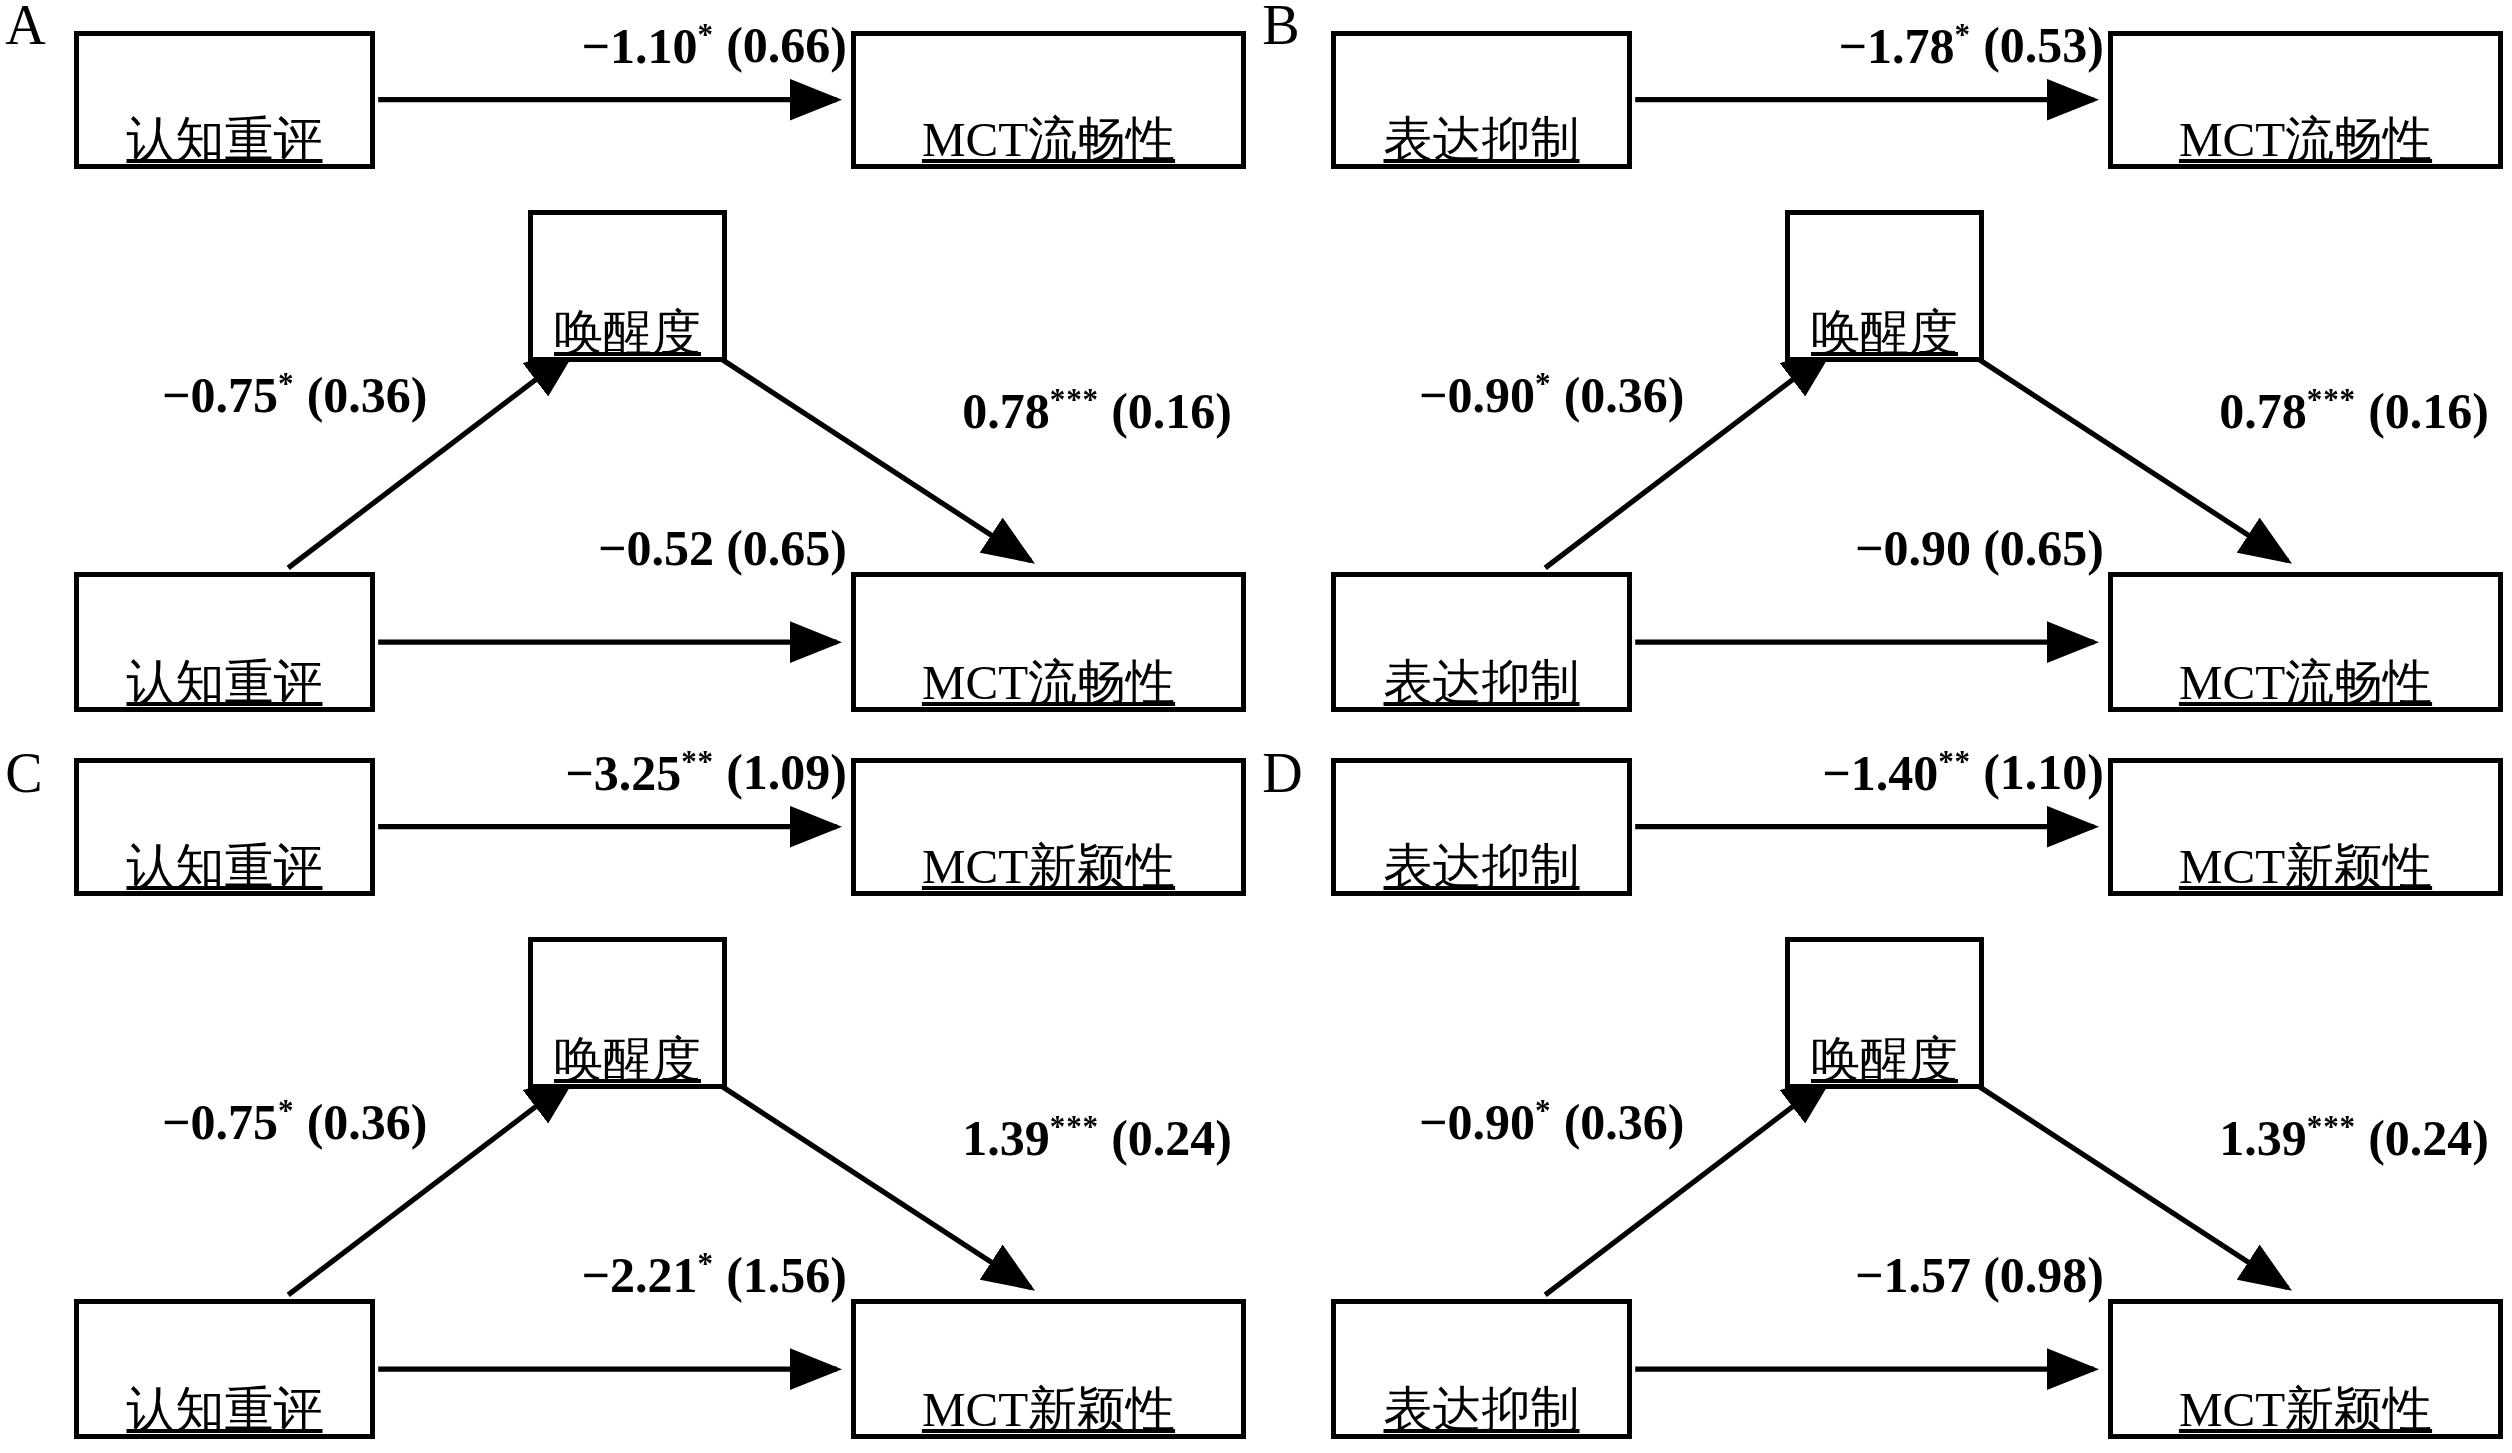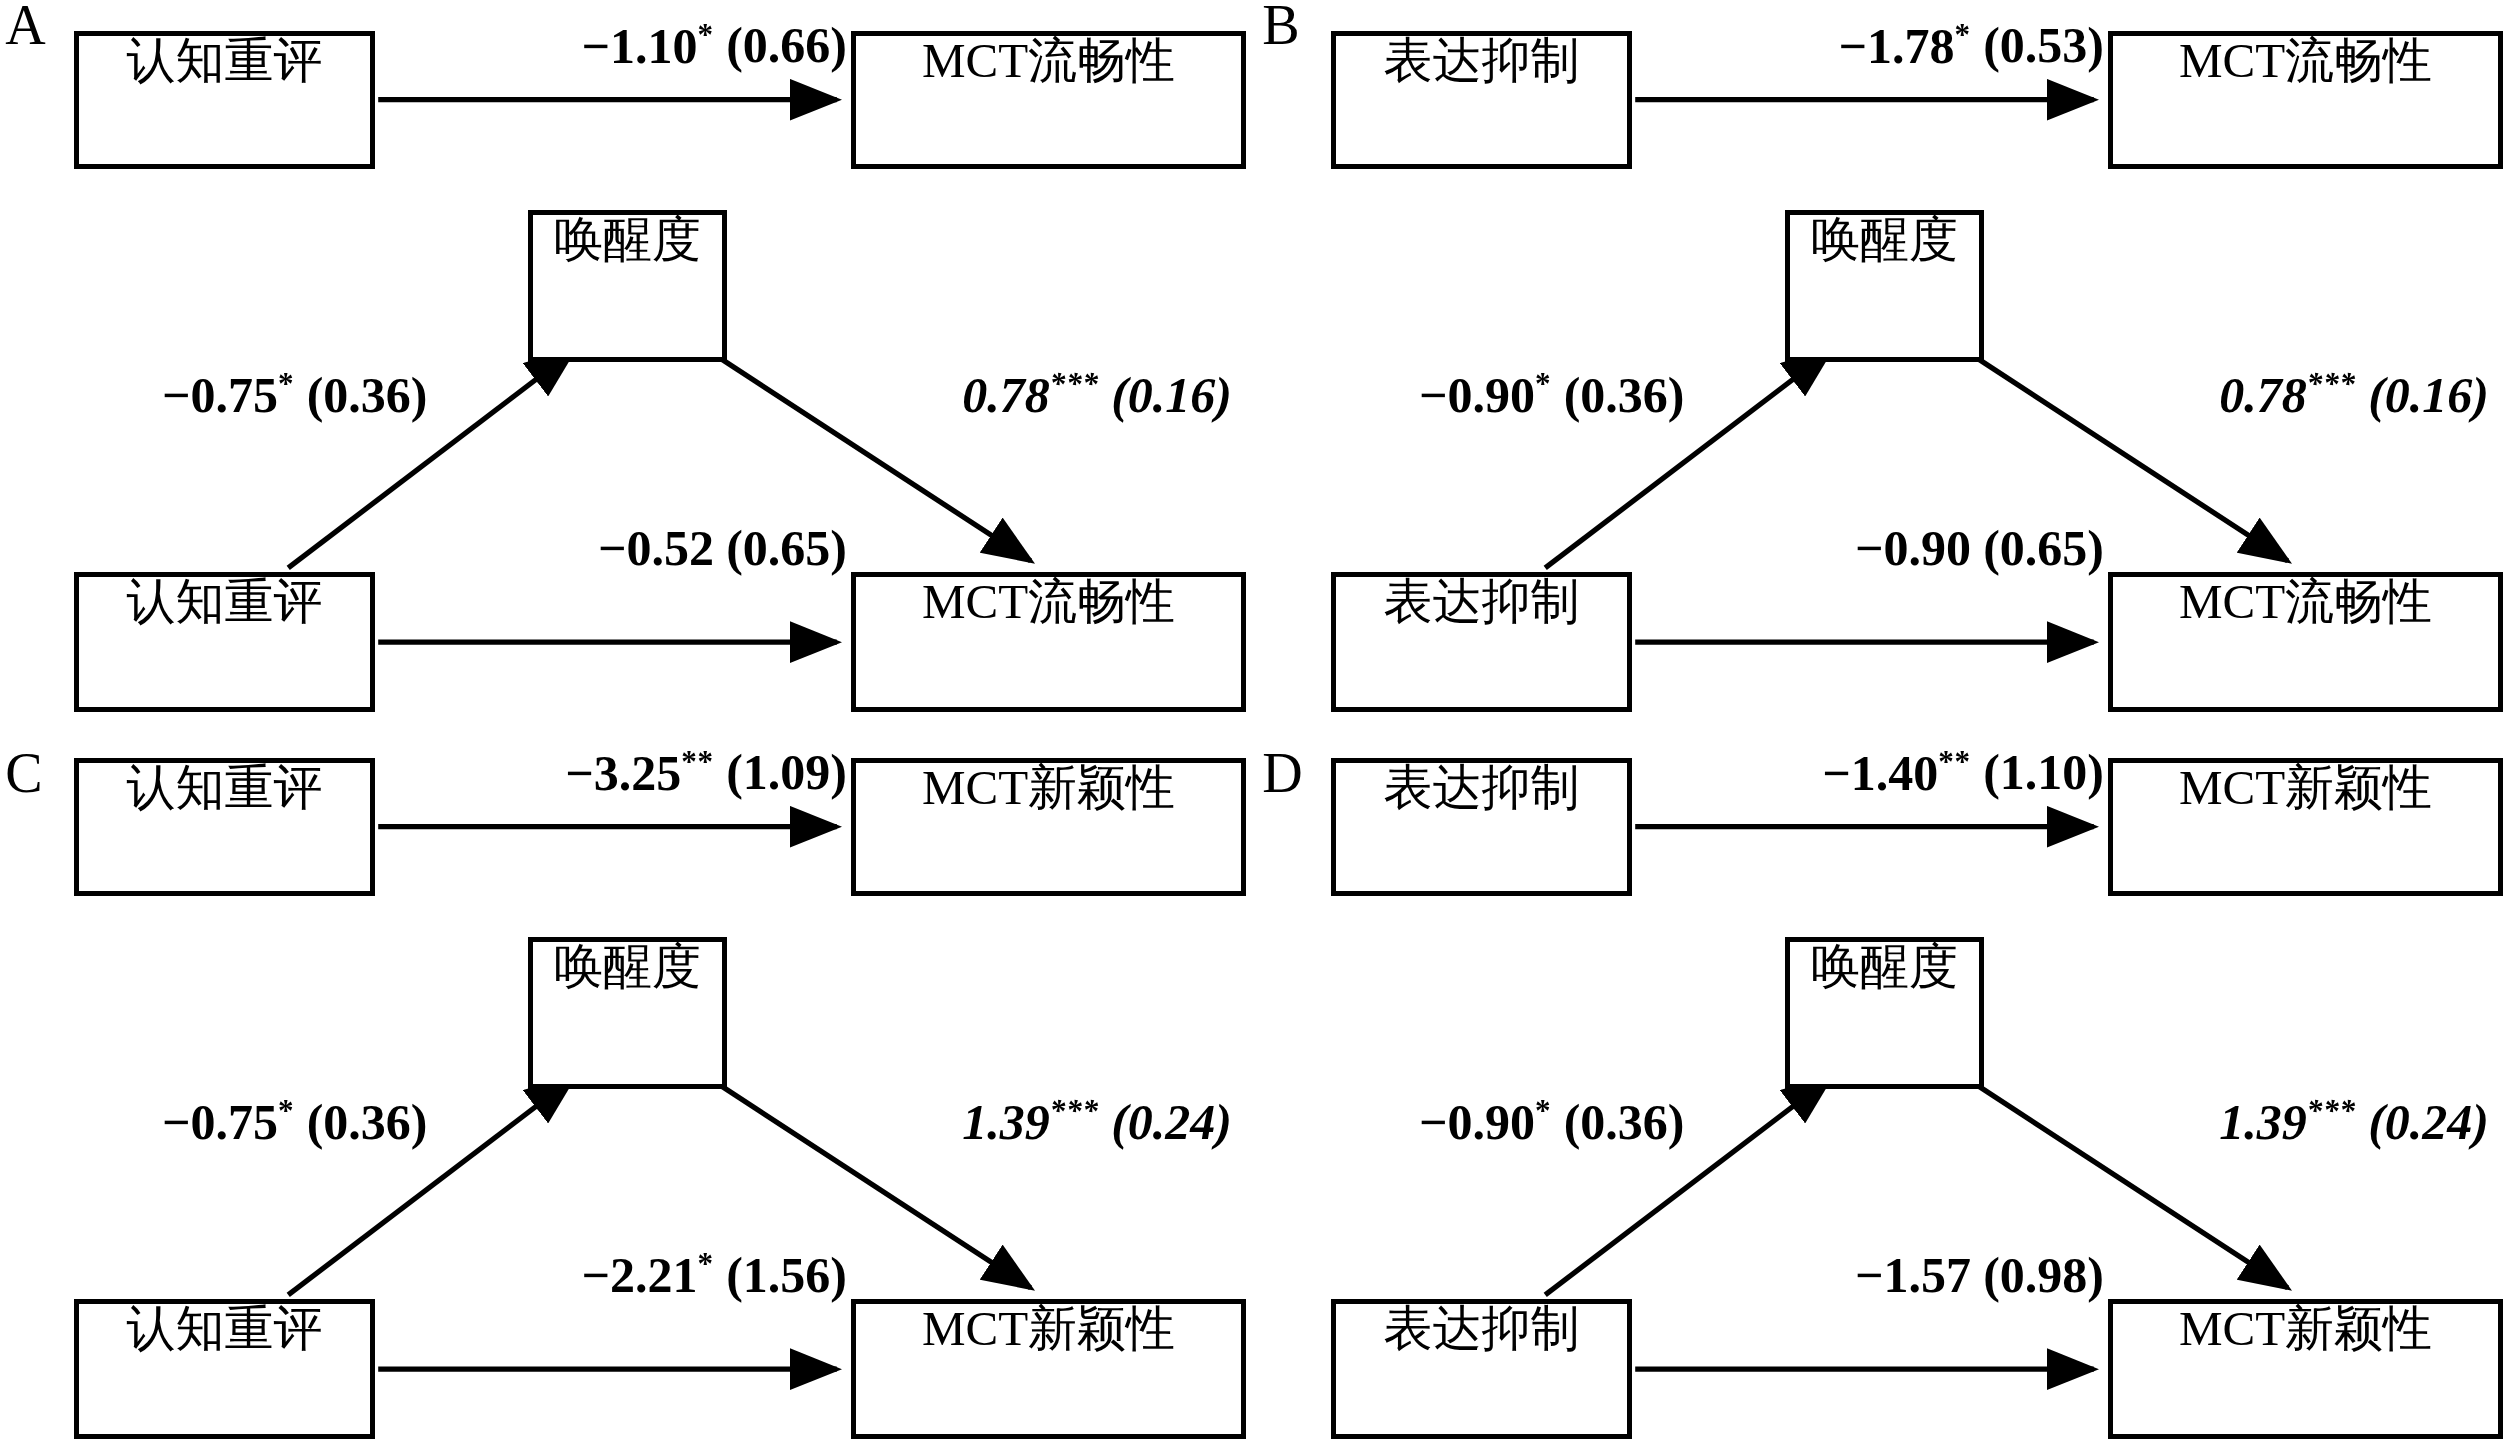--- a/index.html
+++ b/index.html
@@ -13,38 +13,38 @@
 
   .panel-letter {
     position: absolute; left: 5.2px; top: -7px;
     font-size: 56px; font-family: "Liberation Serif", serif;
   }
   .row-bottom .panel-letter { top: 14px; }
 
   .box {
     position: absolute; box-sizing: border-box;
     border: 5.2px solid #000; background: #fff;
-    display: flex; align-items: flex-start; justify-content: center;
-    font-size: 49px; line-height: 1; white-space: nowrap;
+    display: flex; align-items: flex-end; justify-content: center;
+    font-size: 49px; line-height: 1; white-space: nowrap; text-decoration: underline;
   }
   .box-predictor-top  { left: 74px;  top: 31px;  width: 301px; height: 138px; }
   .box-outcome-top    { left: 851px; top: 31px;  width: 395px; height: 138px; }
   .box-mediator       { left: 528px; top: 210px; width: 199px; height: 152px; }
   .box-predictor-bot  { left: 74px;  top: 572px; width: 301px; height: 140px; }
   .box-outcome-bot    { left: 851px; top: 572px; width: 395px; height: 140px; }
 
   .coef {
     position: absolute; font-size: 50px; font-weight: bold;
     text-align: right; white-space: nowrap; line-height: 1.1;
   }
   .coef sup { font-size: 0.62em; vertical-align: super; letter-spacing: 0.9px; }
   .coef .se { margin-left: 12.2px; }
   .coef-total  { left: 384px; top: 17.5px;  width: 463px; }
   .coef-a      { left: 17.5px;  top: 367px; width: 410px; }
-  .coef-b      { left: 830px; top: 367px; width: 402px; font-style: italic; }
+  .coef-b      { left: 830px; top: 383px; width: 402px; }
   .coef-direct { left: 384px; top: 520px; width: 463px; }
 
   .arrows { position: absolute; left: 0; top: 0; width: 1256px; height: 727px; }
   .arrows line { stroke: #000; stroke-width: 6; }
 </style>
 </head>
 <body>
 
 <div class="figure">
 

